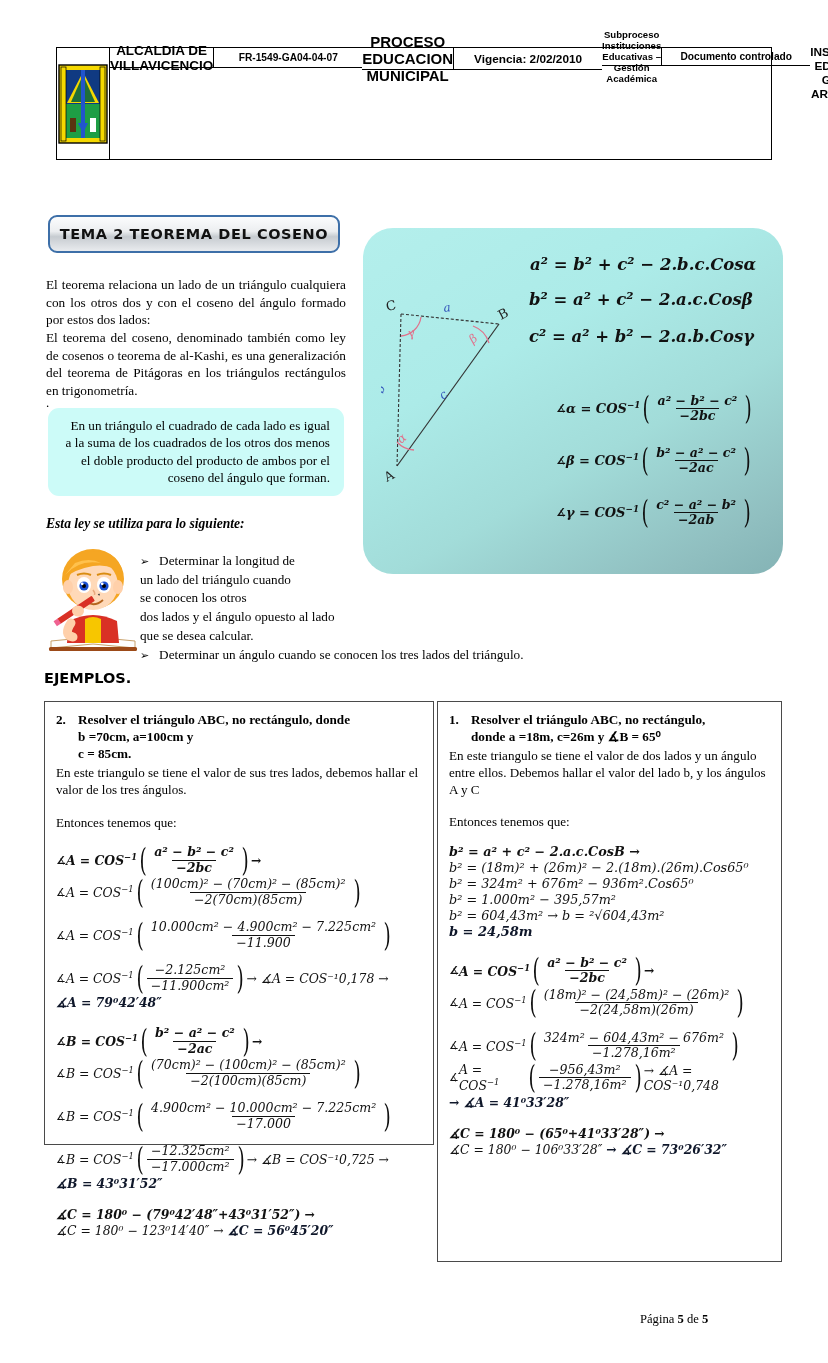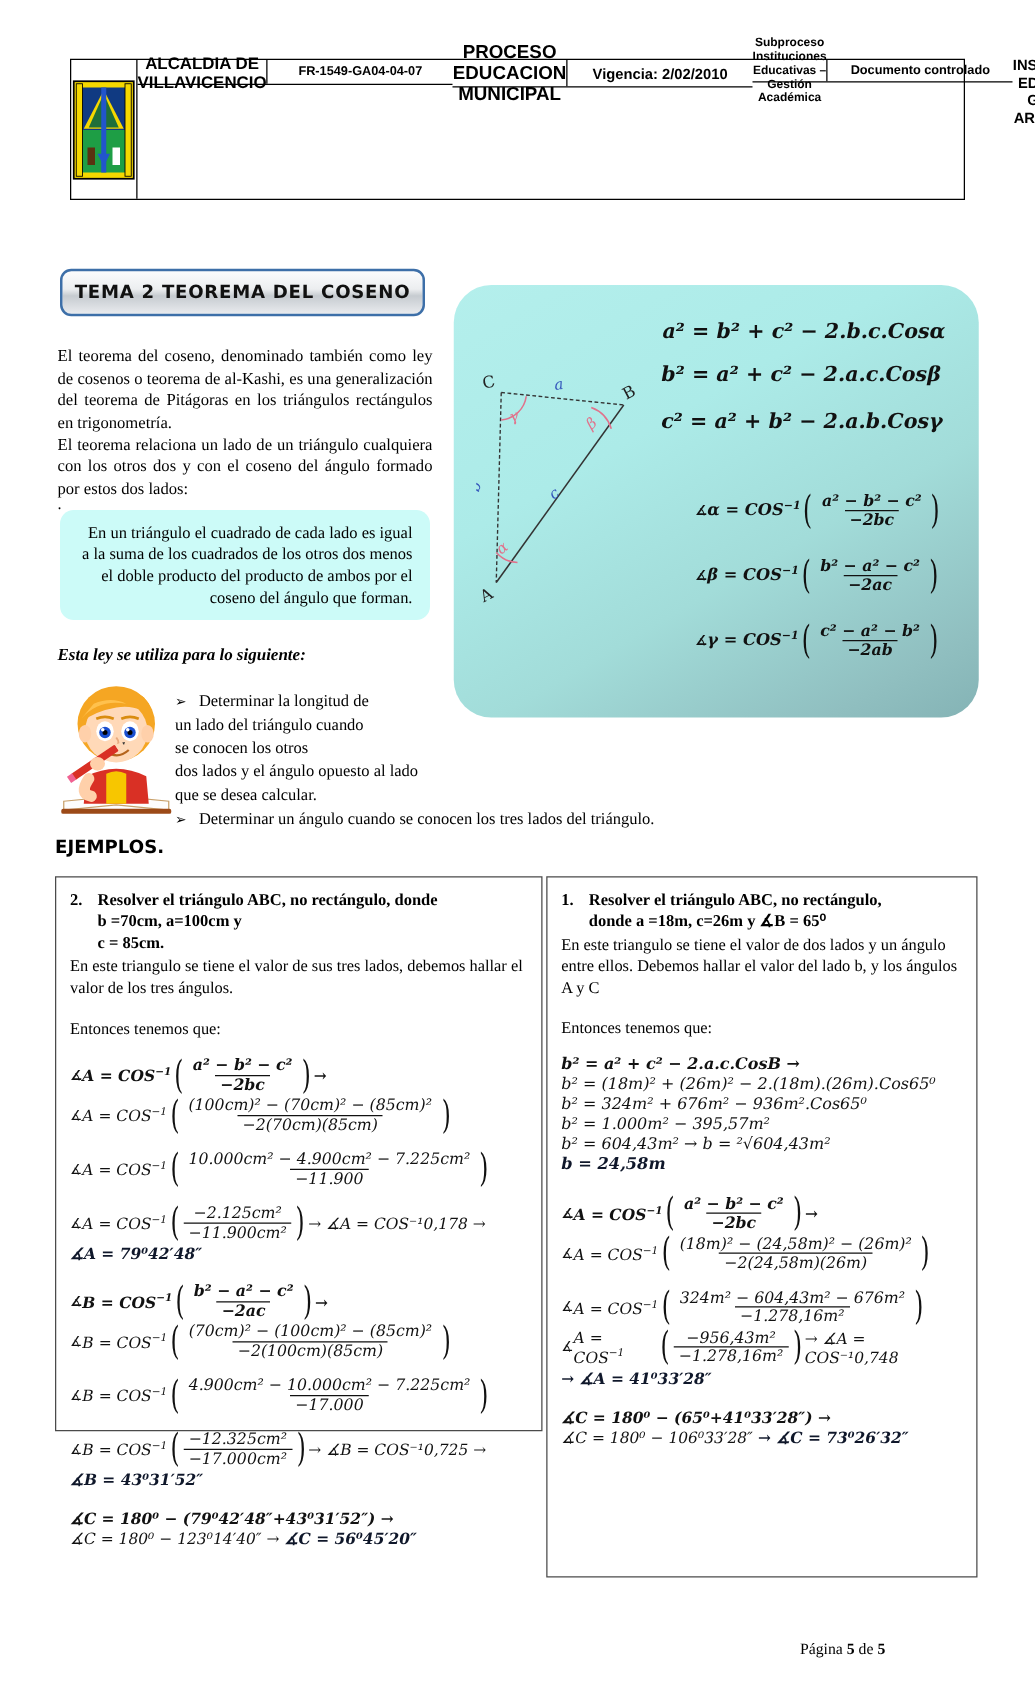--- a/index.html
+++ b/index.html
@@ -216,22 +216,22 @@
         <path d="M42 70 L42 76" stroke="#000" stroke-width="1.6"></path>
       </svg>
     </div>
   </div>
 
   <div class="tema">
     <span>TEMA 2 TEOREMA DEL COSENO</span>
   </div>
 
   <div class="intro">
+    <p>El teorema relaciona un lado de un triángulo cualquiera con los otros dos y con el coseno del ángulo formado por estos dos lados:</p>
     <p>El teorema del coseno, denominado también como ley de cosenos o teorema de al-Kashi, es una generalización del teorema de Pitágoras en los triángulos rectángulos en trigonometría.</p>
-    <p>El teorema relaciona un lado de un triángulo cualquiera con los otros dos y con el coseno del ángulo formado por estos dos lados:</p>
   </div>
   <div class="dot">.</div>
 
   <div class="quote">
     <span>En un triángulo el cuadrado de cada lado es igual a la suma de los cuadrados de los otros dos menos el doble producto del producto de ambos por el coseno del ángulo que forman.</span>
   </div>
 
   <div class="esta">Esta ley se utiliza para lo siguiente:</div>
 
   <svg class="boy" viewBox="0 0 96 110">

